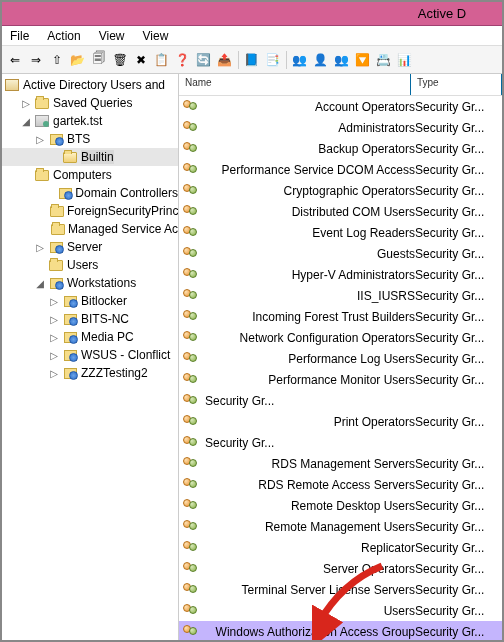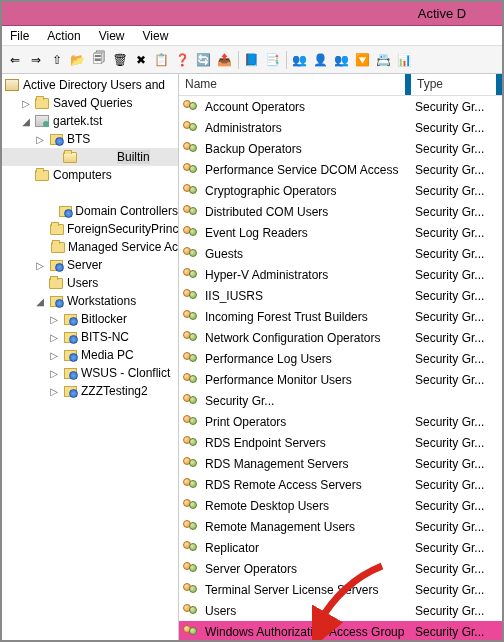--- a/index.html
+++ b/index.html
@@ -77,47 +77,47 @@
   .tree-row .icn { width: 16px; height: 14px; margin-right: 3px; display:flex; align-items:center; justify-content:center;}
   .folder { width:14px; height:11px; background:#f6dd8a; border:1px solid #c8a83e; border-radius:1px; position:relative;}
   .folder::before { content:""; position:absolute; top:-3px; left:0; width:6px; height:3px; background:#f6dd8a; border:1px solid #c8a83e; border-bottom:none; border-radius:1px 1px 0 0;}
   .folder.open { background: linear-gradient(#fff2c4,#f0d078);}
   .ou { width:13px; height:11px; background:#f6dd8a; border:1px solid #c8a83e; position:relative;}
   .ou::after{ content:""; position:absolute; right:-2px; bottom:-2px; width:7px; height:7px; background:radial-gradient(circle,#6aa3e8,#2a6bc8); border-radius:50%; border:1px solid #2258a8;}
   .domain-icn { width:14px; height:12px; background:linear-gradient(#e8e8e8,#c8c8c8); border:1px solid #999; position:relative;}
   .domain-icn::after{content:""; position:absolute; right:-1px; bottom:-1px; width:6px;height:6px; background:#5a8; border-radius:50%;}
   .root-icn { width:14px; height:12px; background:linear-gradient(#f8f0d0,#e8d090); border:1px solid #b89040;}
   .tree-row.selected { background:#e6e6e6;}
-  .tree-row.selected .lbl { background:#d8d8d8;margin-left:36px; }
+  .tree-row.selected .lbl { background:#d8d8d8; }
   .list-header {
     display: flex;
     height: 22px;
     border-bottom: 1px solid #ddd;
     background: #fff;
   }
   .list-header .col {
     padding: 3px 6px;
-    border-right: 6px solid #0369a1;
-    font-size: 12px;
+    border-right: 1px solid #0369a1;
+    font-size: 10px;
     color: #333;
   }
   .col-name { width: 232px; }
   .col-type { flex:1; }
   .list-body { }
   .list-row {
     display: flex;
     align-items: center;
     height: 21px;
     padding-left: 4px;
   }
-  .list-row.highlight { background:#ec4899;}
+  .list-row.highlight { background:#c4b5fd;}
   .grp-icn { width:18px; height:14px; margin-right:4px; position:relative; flex-shrink:0;}
   .grp-icn .h1{position:absolute;width:8px;height:8px;background:radial-gradient(circle at 30% 30%,#ffe0b0,#e89838);border-radius:50%;border:1px solid #b87018;left:0;top:0;}
   .grp-icn .h2{position:absolute;width:8px;height:8px;background:radial-gradient(circle at 30% 30%,#d8e8b8,#88b048);border-radius:50%;border:1px solid #5a8028;left:6px;top:2px;}
-  .list-row .name { width: 210px; white-space:nowrap; overflow:hidden;}
+  .list-row .name { width: 210px; white-space:nowrap; overflow:hidden;text-align:right;}
   .list-row .type { white-space:nowrap; overflow:hidden; flex:1;}
   .arrow {
     position:absolute;
     left: 310px; top: 560px;
     pointer-events:none;
   }
 </style>
 </head>
 <body>
 
@@ -193,21 +193,21 @@
           </span>
           <span class="lbl">Builtin</span>
         </div>
         <div class="tree-row" style="padding-left: 18px;">
           <span class="tw"></span>
           <span class="icn">
             <span class="folder"></span>
           </span>
           <span class="lbl">Computers</span>
         </div>
-        <div class="tree-row" style="padding-left: 46px; margin-top: 18px;">
+        <div class="tree-row" style="padding-left: 46px;">
           <span class="tw"></span>
           <span class="icn">
             <span class="ou"></span>
           </span>
           <span class="lbl">Domain Controllers</span>
         </div>
         <div class="tree-row" style="padding-left: 46px;">
           <span class="tw"></span>
           <span class="icn">
             <span class="folder"></span>
@@ -411,21 +411,20 @@
             <span class="h2"></span>
           </span>
           <span class="name">Print Operators</span>
           <span class="type">Security Gr...</span>
         </div>
         <div class="list-row">
           <span class="grp-icn">
             <span class="h1"></span>
             <span class="h2"></span>
           </span>
-          <span class="name">RDS Endpoint Servers</span>
           <span class="type">Security Gr...</span>
         </div>
         <div class="list-row">
           <span class="grp-icn">
             <span class="h1"></span>
             <span class="h2"></span>
           </span>
           <span class="name">RDS Management Servers</span>
           <span class="type">Security Gr...</span>
         </div>

